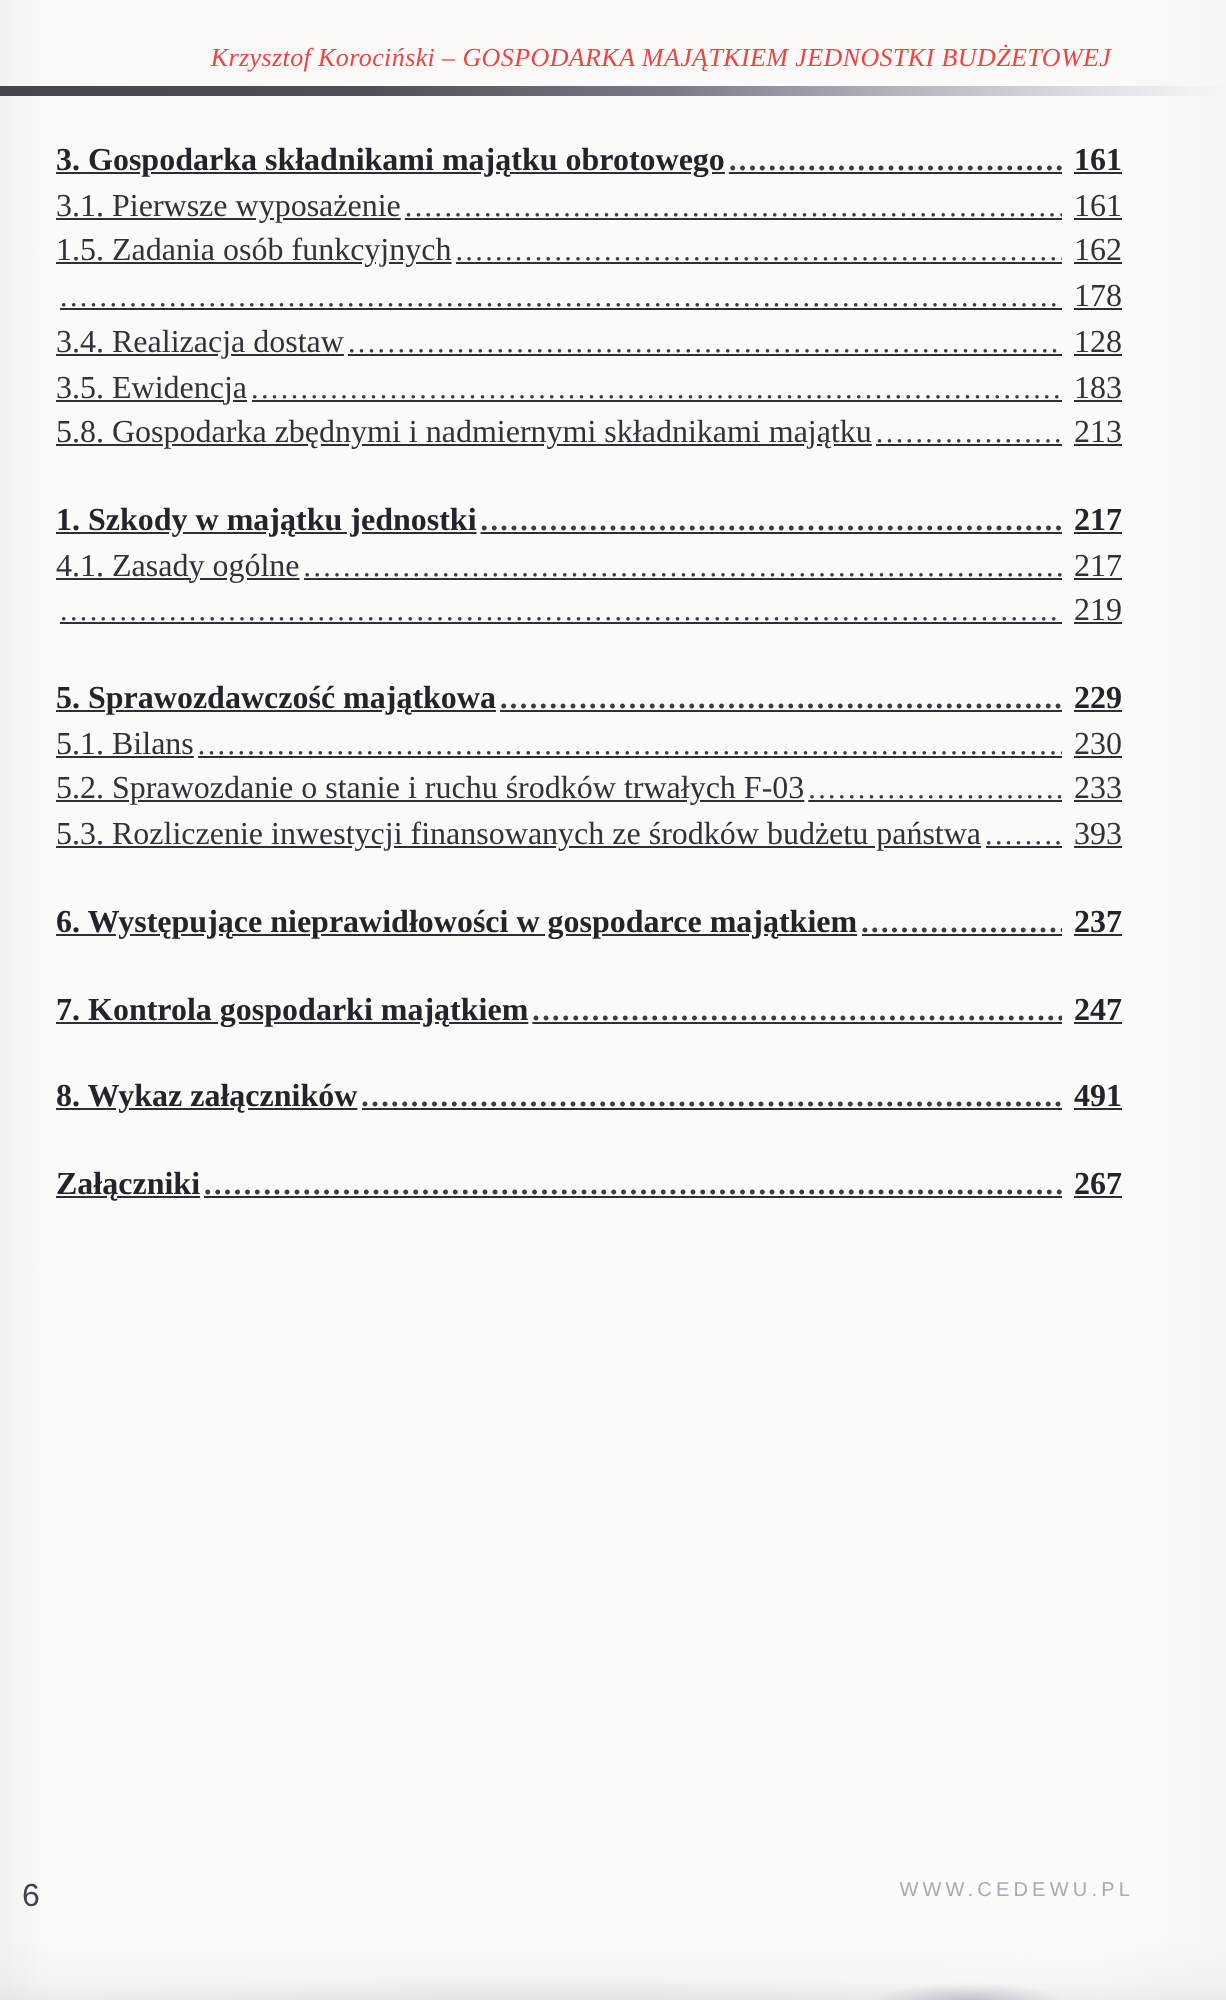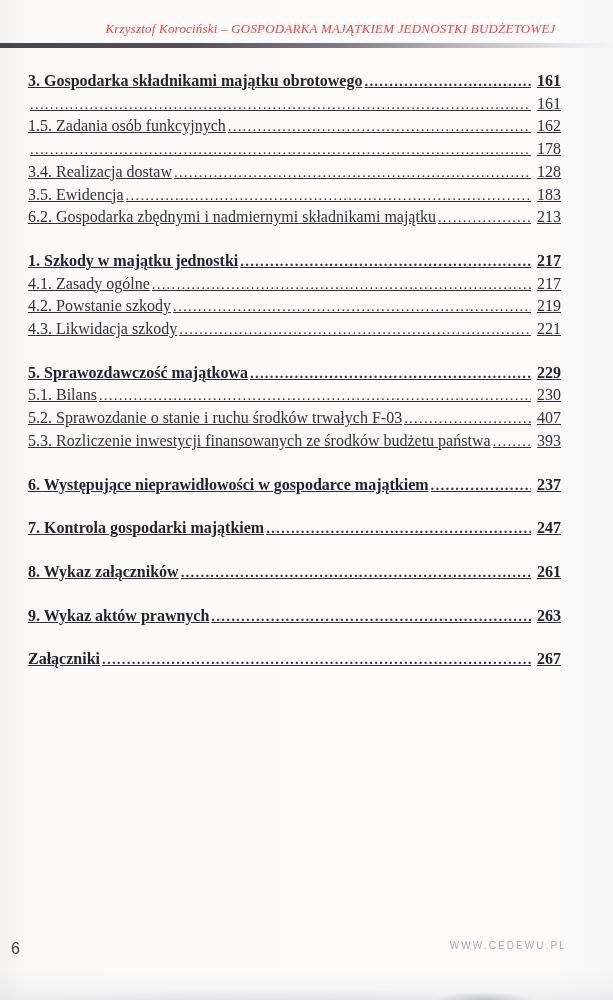--- a/index.html
+++ b/index.html
@@ -99,20 +99,21 @@
 
 <main class="toc">
 
   <section class="toc-group">
     <div class="toc-row section">
       <span class="title">3. Gospodarka składnikami majątku obrotowego</span>
         <span class="leader"></span>
         <span class="pnum">161</span>
     </div>
     <div class="toc-row">
+      <span class="title">3.1. Pierwsze wyposażenie</span>
         <span class="leader"></span>
         <span class="pnum">161</span>
     </div>
     <div class="toc-row">
       <span class="title">1.5. Zadania osób funkcyjnych</span>
         <span class="leader"></span>
         <span class="pnum">162</span>
     </div>
     <div class="toc-row">
         <span class="leader"></span>
@@ -122,64 +123,58 @@
       <span class="title">3.4. Realizacja dostaw</span>
         <span class="leader"></span>
         <span class="pnum">128</span>
     </div>
     <div class="toc-row">
       <span class="title">3.5. Ewidencja</span>
         <span class="leader"></span>
         <span class="pnum">183</span>
     </div>
     <div class="toc-row">
-      <span class="title">6.2. Gospodarka zbędnymi i nadmiernymi składnikami majątku</span>
+      <span class="title">5.8. Gospodarka zbędnymi i nadmiernymi składnikami majątku</span>
         <span class="leader"></span>
         <span class="pnum">213</span>
     </div>
   </section>
 
   <section class="toc-group">
     <div class="toc-row section">
       <span class="title">1. Szkody w majątku jednostki</span>
         <span class="leader"></span>
         <span class="pnum">217</span>
     </div>
     <div class="toc-row">
       <span class="title">4.1. Zasady ogólne</span>
         <span class="leader"></span>
         <span class="pnum">217</span>
     </div>
     <div class="toc-row">
-      <span class="title">4.2. Powstanie szkody</span>
         <span class="leader"></span>
         <span class="pnum">219</span>
     </div>
-    <div class="toc-row">
-      <span class="title">4.3. Likwidacja szkody</span>
-        <span class="leader"></span>
-        <span class="pnum">221</span>
-    </div>
   </section>
 
   <section class="toc-group">
     <div class="toc-row section">
       <span class="title">5. Sprawozdawczość majątkowa</span>
         <span class="leader"></span>
         <span class="pnum">229</span>
     </div>
     <div class="toc-row">
       <span class="title">5.1. Bilans</span>
         <span class="leader"></span>
         <span class="pnum">230</span>
     </div>
     <div class="toc-row">
       <span class="title">5.2. Sprawozdanie o stanie i ruchu środków trwałych F-03</span>
         <span class="leader"></span>
-        <span class="pnum">407</span>
+        <span class="pnum">233</span>
     </div>
     <div class="toc-row">
       <span class="title">5.3. Rozliczenie inwestycji finansowanych ze środków budżetu państwa</span>
         <span class="leader"></span>
         <span class="pnum">393</span>
     </div>
   </section>
 
   <section class="toc-group gap-lg">
     <div class="toc-row section">
@@ -194,31 +189,24 @@
       <span class="title">7. Kontrola gospodarki majątkiem</span>
         <span class="leader"></span>
         <span class="pnum">247</span>
     </div>
   </section>
 
   <section class="toc-group">
     <div class="toc-row section">
       <span class="title">8. Wykaz załączników</span>
         <span class="leader"></span>
-        <span class="pnum">261</span>
-    </div>
-  </section>
-
-  <section class="toc-group">
-    <div class="toc-row section">
-      <span class="title">9. Wykaz aktów prawnych</span>
-        <span class="leader"></span>
-        <span class="pnum">263</span>
-    </div>
-  </section>
+        <span class="pnum">491</span>
+    </div>
+  </section>
+
 
   <section class="toc-group">
     <div class="toc-row section">
       <span class="title">Załączniki</span>
         <span class="leader"></span>
         <span class="pnum">267</span>
     </div>
   </section>
 
 </main>

